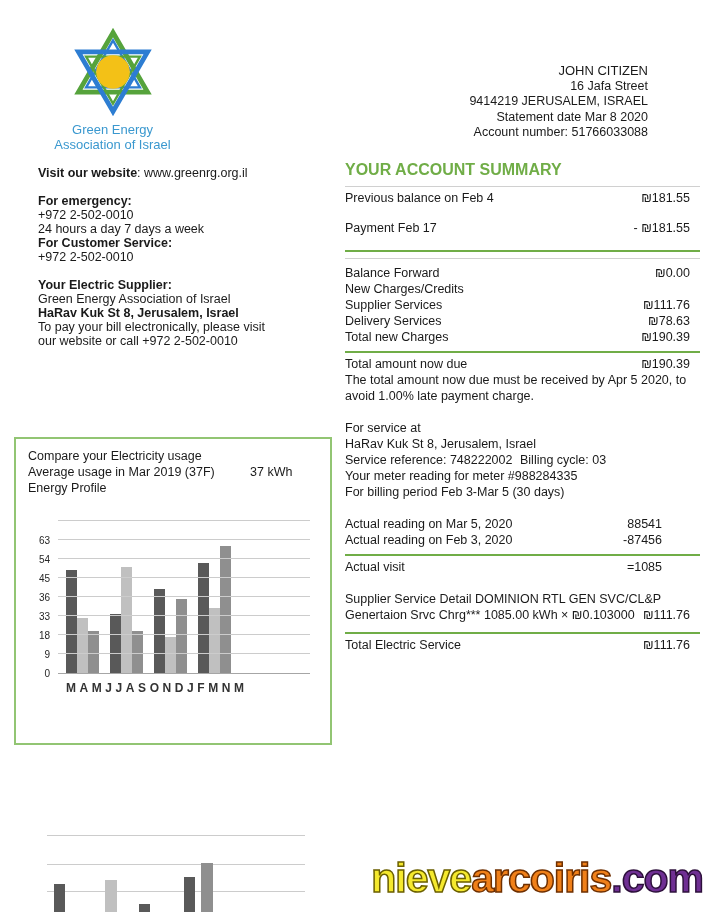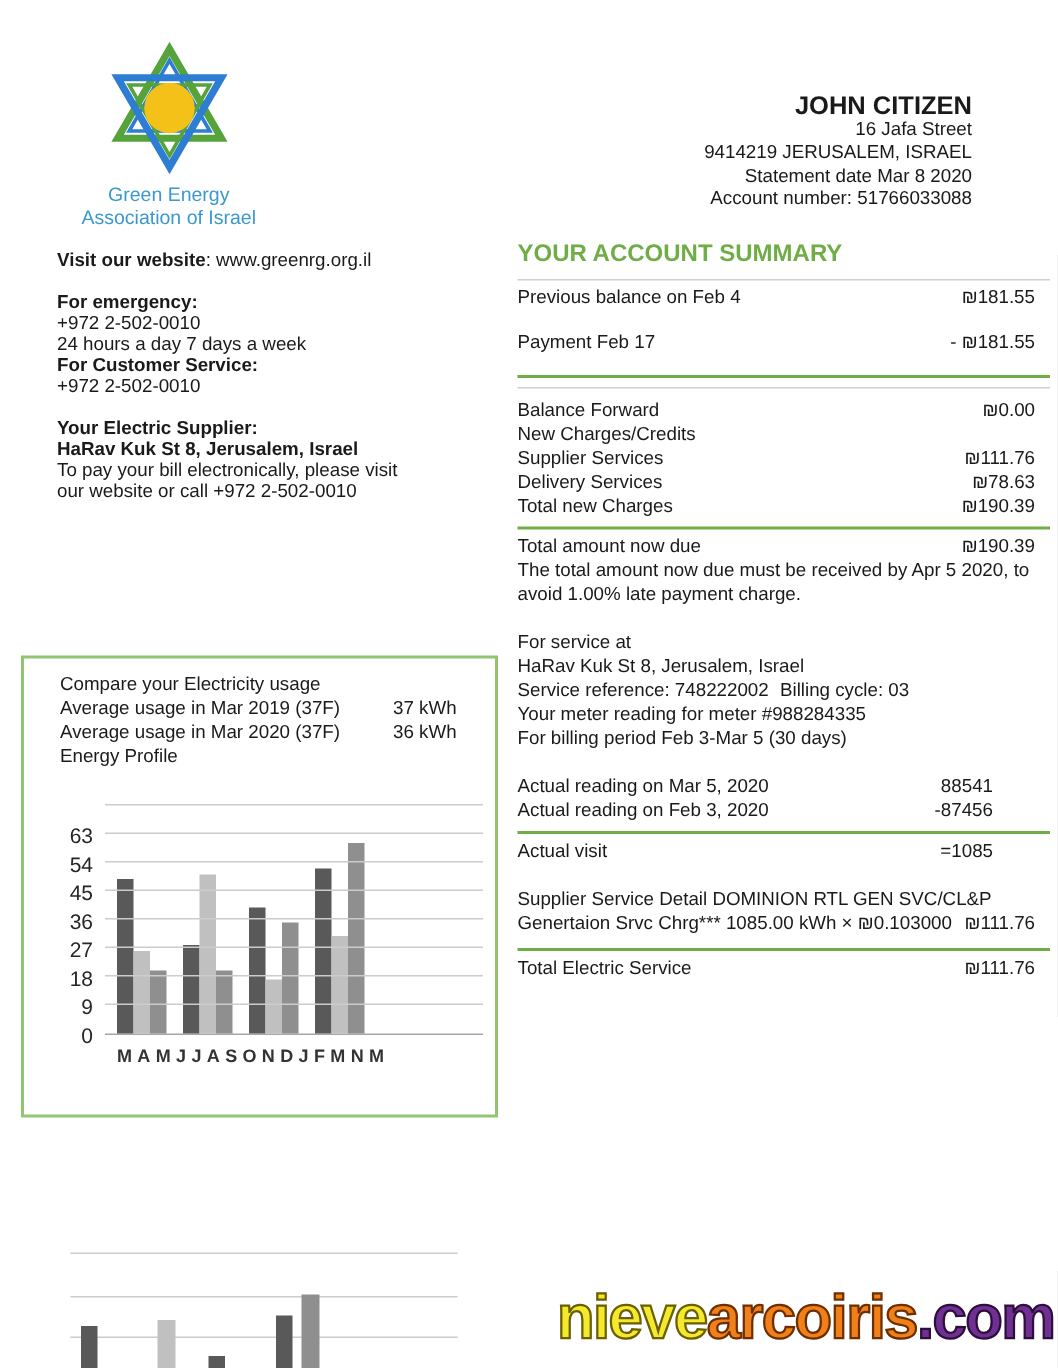--- a/index.html
+++ b/index.html
@@ -11,21 +11,21 @@
     font-size:12.5px; line-height:16px;
   }
 
   
   .logo { position:absolute; left:50px; top:24px; width:125px; text-align:center; }
   .logo svg { display:block; margin:0 auto; }
   .logo-text { font-size:13px; line-height:15px; color:var(--logo-text,#3a98cf); margin-top:2px; }
 
   
   .recipient { position:absolute; right:57px; top:63px; text-align:right; line-height:15.5px; }
-  .recipient .name { font-weight:bold; font-size:17px; }
+  .recipient .name { font-weight:normal; font-size:13px; }
 
   
   .contact { position:absolute; left:38px; top:166px; width:290px; line-height:14px; }
   .contact .blk { margin-bottom:14px; }
   .contact .b { font-weight:bold; }
 
   
   .summary { position:absolute; left:345px; top:158px; width:355px; }
   .summary h1 { font-size:16px; line-height:24px; font-weight:bold; color:var(--green-accent,#70ad47); margin-bottom:4px; }
   .hr-gray  { height:1px; background:var(--hairline,#d0d0d0); }
@@ -35,27 +35,27 @@
   .row.inset .amt { padding-right:38px; }
   .mt3 { margin-top:3px; } .mt6 { margin-top:6px; } .mt9 { margin-top:9px; }
   .mt14 { margin-top:14px;gap:28px; } .mt16 { margin-top:16px; }
   .notice { width:345px; }
   .svc-ref { position:relative; }
   .svc-ref .cycle { position:absolute; left:175px; top:0; }
 
   
   .chart-box {
     position:absolute; left:14px; top:437px; width:318px; height:308px;
-    border:2px solid var(--box-border,#92c573); padding:9px 24px;
+    border:2px solid var(--box-border,#92c573); padding:9px 12px;
   }
   .cmp-row { display:flex; }
   .cmp-row .lbl { width:222px; }
   .chart { position:relative; margin-top:26px; padding-left:30px; }
   .ylabels { position:absolute; left:0; top:0; width:24px; height:152px; }
-  .ytick { position:absolute; right:2px; font-size:14px; line-height:14px; color:#262626; }
+  .ytick { position:absolute; right:2px; font-size:10px; line-height:14px; color:#262626; }
   .plot { position:relative; height:152px; width:252px; border-bottom:1px solid #a6a6a6; }
   .gridline { position:absolute; left:0; right:0; height:1px; background:var(--grid-line,#cccccc); }
   .bars { position:absolute; left:8px; bottom:0; display:flex; align-items:flex-end; gap:11px; }
   .bargroup { display:flex; align-items:flex-end; }
   .bar { width:11px; }
   .xlabels { display:flex; justify-content:space-between; width:178px; margin-left:8px; margin-top:6px; font-size:12px; font-weight:700; color:#333; }
 
   
   .partial { position:absolute; left:0; top:830px; width:705px; height:82px; overflow:hidden; }
   .pgrid { position:absolute; left:47px; width:258px; height:1px; background:var(--grid-line,#cccccc); }
@@ -101,20 +101,21 @@
     </div>
     <div class="blk">
       <div class="b">For emergency:</div>
       <div>+972 2-502-0010</div>
       <div>24 hours a day 7 days a week</div>
       <div class="b">For Customer Service:</div>
       <div>+972 2-502-0010</div>
     </div>
     <div class="blk">
       <div class="b">Your Electric Supplier:</div>
+      <div>Green Energy Association of Israel</div>
       <div class="b">HaRav Kuk St 8, Jerusalem, Israel</div>
       <div>To pay your bill electronically, please visit</div>
       <div>our website or call +972 2-502-0010</div>
     </div>
   </div>
 
   <div class="summary">
     <h1>YOUR ACCOUNT SUMMARY</h1>
     <div class="hr-gray"></div>
 
@@ -197,32 +198,28 @@
       <span class="amt">₪111.76</span>
     </div>
   </div>
 
   <div class="chart-box">
     <div>Compare your Electricity usage</div>
     <div class="cmp-row">
       <span class="lbl">Average usage in Mar 2019 (37F)</span>
       <span>37 kWh</span>
     </div>
-    <div class="cmp-row">
-      <span class="lbl">Average usage in Mar 2020 (37F)</span>
-      <span>36 kWh</span>
-    </div>
     <div>Energy Profile</div>
 
     <div class="chart">
       <div class="ylabels" id="ylabels">
           <div class="ytick" style="bottom: -7px;">0</div>
           <div class="ytick" style="bottom: 12px;">9</div>
           <div class="ytick" style="bottom: 31px; margin-top: 12px;">18</div>
-          <div class="ytick" style="bottom: 50px;">27</div>
+          <div class="ytick" style="bottom: 50px;">33</div>
           <div class="ytick" style="bottom: 69px;">36</div>
           <div class="ytick" style="bottom: 88px;">45</div>
           <div class="ytick" style="bottom: 107px;">54</div>
           <div class="ytick" style="bottom: 126px;">63</div>
         </div>
       <div class="plot" id="plot">
         <div class="bars" id="bars">
             <div class="bargroup">
               <div class="bar" style="height: 103.444px; background: rgb(89, 89, 89);"></div>
               <div class="bar" style="height: 54.8889px; background: rgb(192, 192, 192);"></div>

